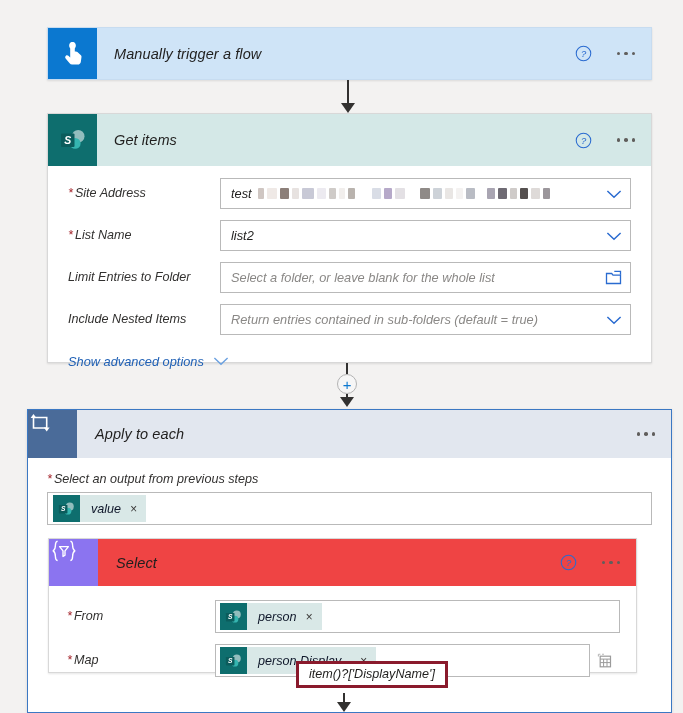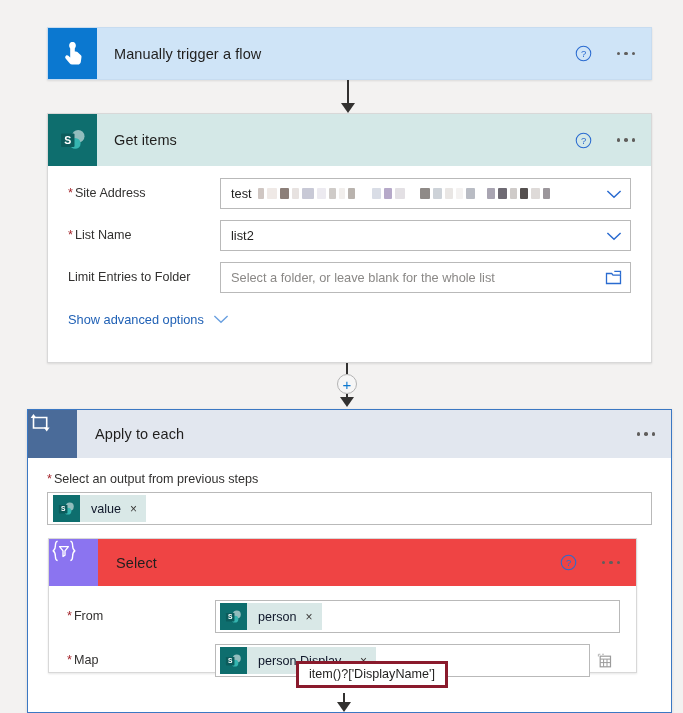--- a/index.html
+++ b/index.html
@@ -3,21 +3,21 @@
 <meta charset="utf-8">
 <style>
   * { box-sizing: border-box; }
   html, body {
     margin: 0; padding: 0;
     width: 683px; height: 713px;
     background: #f3f2f1;
     font-family: "Liberation Sans", sans-serif;
     overflow: hidden;
   }
-  .canvas { position: relative; width: 683px; height: 640px; background: #f3f2f1; }
+  .canvas { position: relative; width: 683px; height: 640px; background: #f3f2f1; font-style: italic; }
 
   
   .card {
     position: absolute;
     background: #ffffff;
     border: 1px solid #d8d8d8;
     box-shadow: 0 1px 2px rgba(0,0,0,.10);
   }
   .card-header {
     display: flex; align-items: center;
@@ -257,20 +257,31 @@
           <span class="ph">Select a folder, or leave blank for the whole list</span>
           <span class="aff">
             <svg width="17" height="15" viewBox="0 0 17 15" aria-hidden="true">
               <path d="M1.5 3.5h5.2l1.3 1.6h7.5v8.4H1.5z" fill="none" stroke="#2a6bd0" stroke-width="1.3"></path>
               <path d="M9.3 1.4h6.2v3.4" fill="none" stroke="#2a6bd0" stroke-width="1.3"></path>
             </svg>
           </span>
         </div>
       </div>
 
+      <div class="row">
+        <div class="lbl"><span>Include Nested Items</span></div>
+        <div class="field">
+          <span class="ph">Return entries contained in sub-folders (default = true)</span>
+          <span class="aff">
+            <svg class="chev" viewBox="0 0 16 10" aria-hidden="true">
+                <path d="M1.4 2 8 8.2 14.6 2" fill="none" stroke="#2a6bd0" stroke-width="1.5"></path>
+              </svg>
+          </span>
+        </div>
+      </div>
     </div>
 
     <div class="advanced">
       <a href="#">Show advanced options</a>
       <span>
         <svg class="chev" viewBox="0 0 16 10" aria-hidden="true">
             <path d="M1.4 2 8 8.2 14.6 2" fill="none" stroke="#6aa0e0" stroke-width="1.4"></path>
           </svg>
       </span>
     </div>

